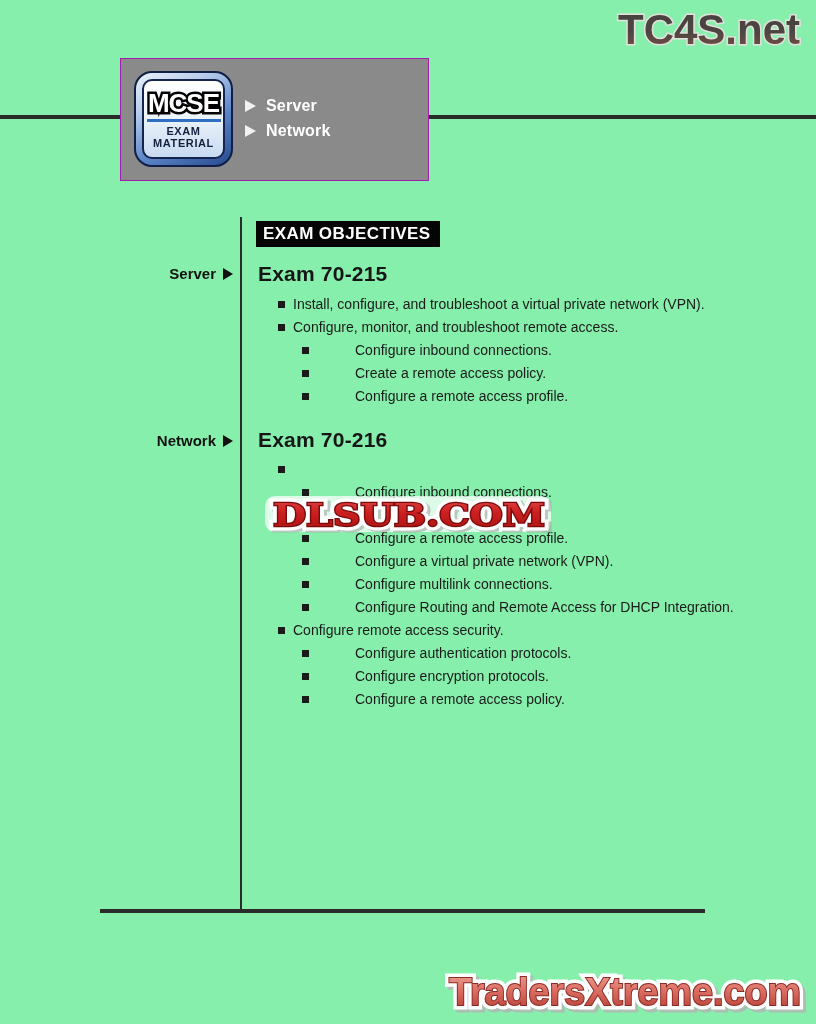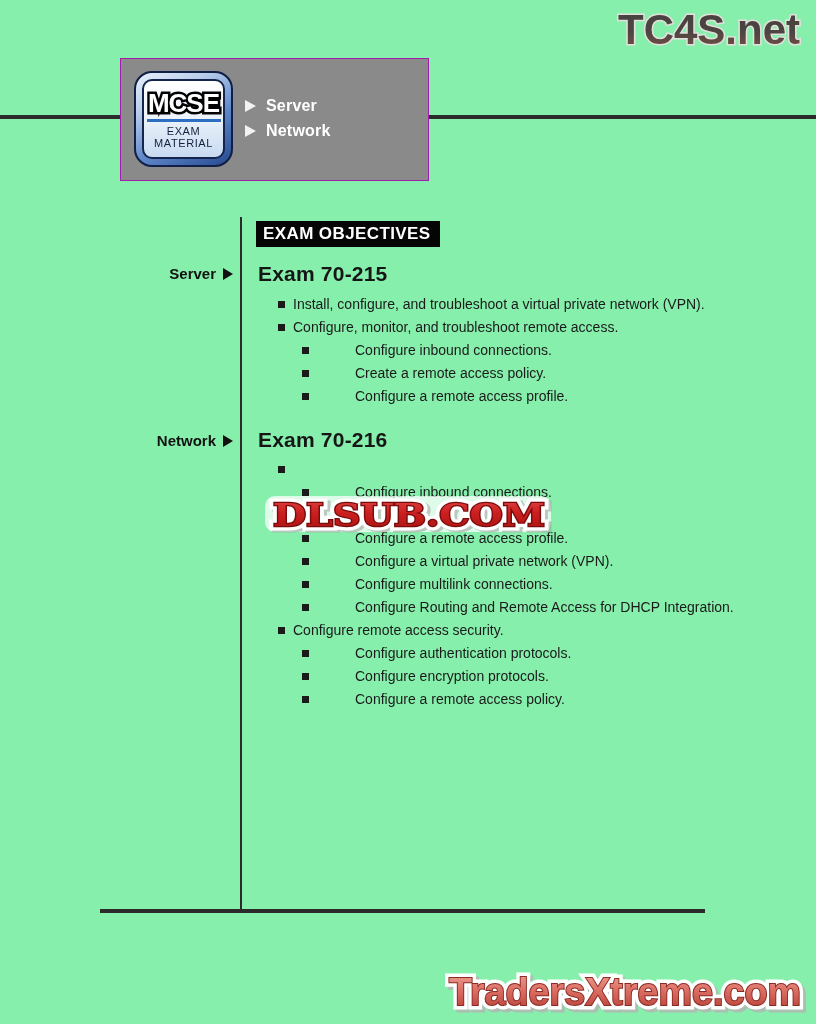--- a/index.html
+++ b/index.html
@@ -33,21 +33,21 @@
     display:flex; flex-direction:column; align-items:center; justify-content:center;
   }
   .mcse-wrap { position:relative; height:28px; line-height:28px; }
   .mcse-layer {
     font-weight:bold; font-size:26px; letter-spacing:-1px; white-space:nowrap;
     font-family:"Liberation Sans", sans-serif;
   }
   .mcse-stroke { position:absolute; left:0; top:0; -webkit-text-stroke:5px #000; color:#000; }
   .mcse-fill   { position:relative; color:#fff; }
   .badge-rule { width:74px; height:3px; background:#2f6fc1; margin:2px 0 3px; }
-  .badge-sub { font-size:11px; font-weight:normal; color:#13203e; line-height:1.1; letter-spacing:0.6px; text-align:center; }
+  .badge-sub { font-size:11px; font-weight:bold; color:#13203e; line-height:1.1; letter-spacing:0.6px; text-align:center; }
 
   .header-items { position:absolute; left:124px; top:38px; }
   .header-item { display:flex; align-items:center; margin-bottom:7px; }
   .header-item .arrow {
     width:0; height:0; border-left:11px solid #f2f2f2;
     border-top:6px solid transparent; border-bottom:6px solid transparent;
     margin-right:10px;
   }
   .header-item .hlabel { color:#ffffff; font-weight:bold; font-size:16px; letter-spacing:0.2px; }
 

